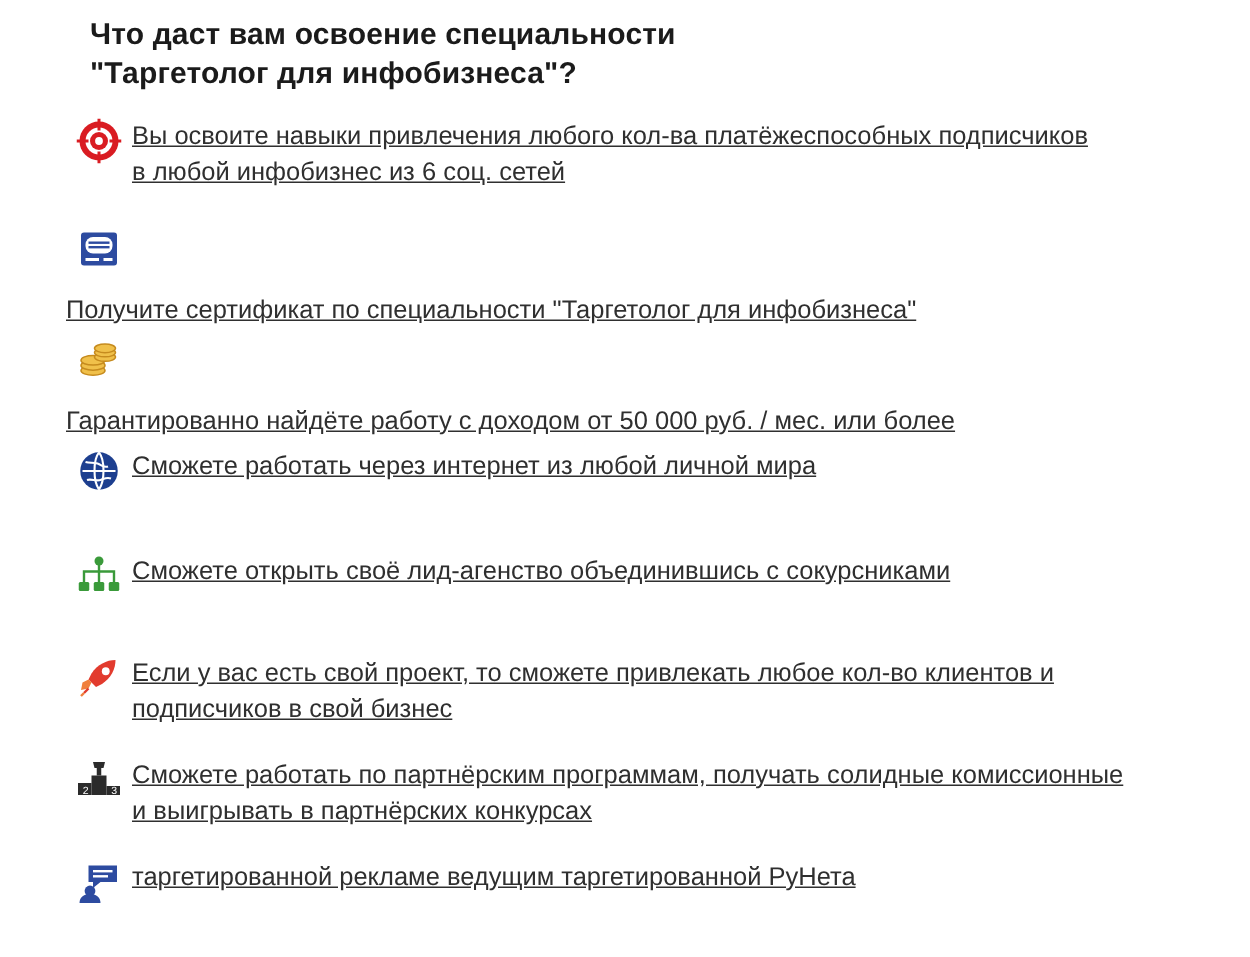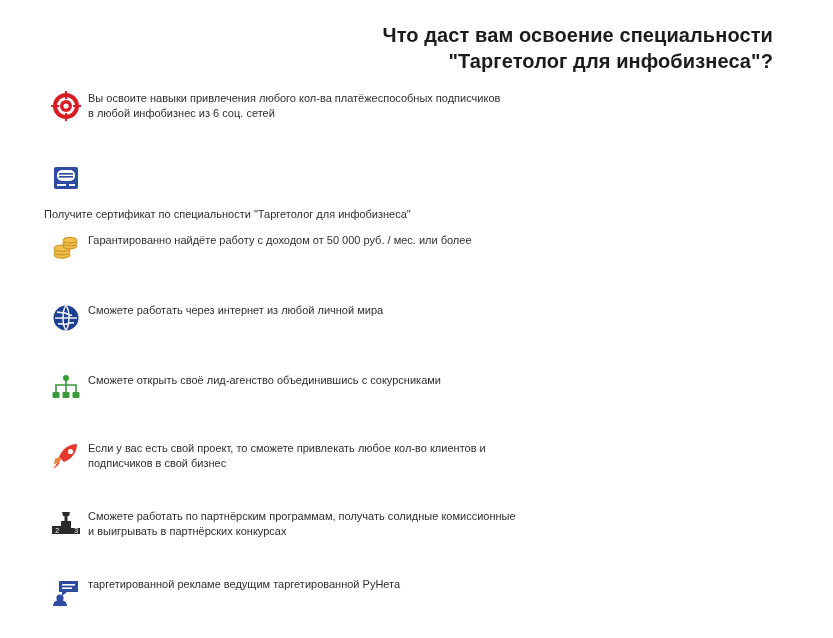--- a/index.html
+++ b/index.html
@@ -15,28 +15,27 @@
     color: #333333;
     overflow: hidden;
     position: relative;
   }
   .page {
     width: 833px;
     height: 638px;
     position: relative;
   }
   .title {
-    text-align: right;
+    text-align: left;
     font-size: 20px;
     font-weight: bold;
     color: #1b1b1b;
     line-height: 1.32;
     padding: 10px 60px 0 60px;
     letter-spacing: 0.1px;
-    margin-top: 12px;
   }
   .title .line2 { display: block; }
 
   .benefits {
     margin: 14px 0 0 0;
     padding: 0;
     list-style: none;
   }
   .benefit {
     display: flex;
@@ -48,32 +47,33 @@
     width: 44px;
     flex: 0 0 44px;
     display: flex;
     align-items: flex-start;
     justify-content: center;
     padding-top: 2px;
   }
   .icon-wrap svg { display: block; }
   .benefit-text {
     flex: 1 1 auto;
-    font-size: 11px;
+    font-size: 17px;
     line-height: 1.42;
     color: #2f2f2f;
     padding-top: 2px;
     padding-right: 60px;
+    text-decoration: underline;
   }
   .benefit-text .t2 { display: block; }
 
   
   .benefit.r1 { margin-top: 6px; }
   .benefit.r2 { margin-top: 6px; flex-direction: column; }
-  .benefit.r3 { margin-top: 4px; }
+  .benefit.r3 { margin-top: 4px; flex-direction: column; }
   .benefit.r4 { margin-top: 4px; }
   .benefit.r5 { margin-top: 4px; }
   .benefit.r6 { margin-top: 2px; }
   .benefit.r7 { margin-top: 2px; }
   .benefit.r8 { margin-top: 2px; }
 </style>
 </head>
 <body>
 
 <div class="page">

